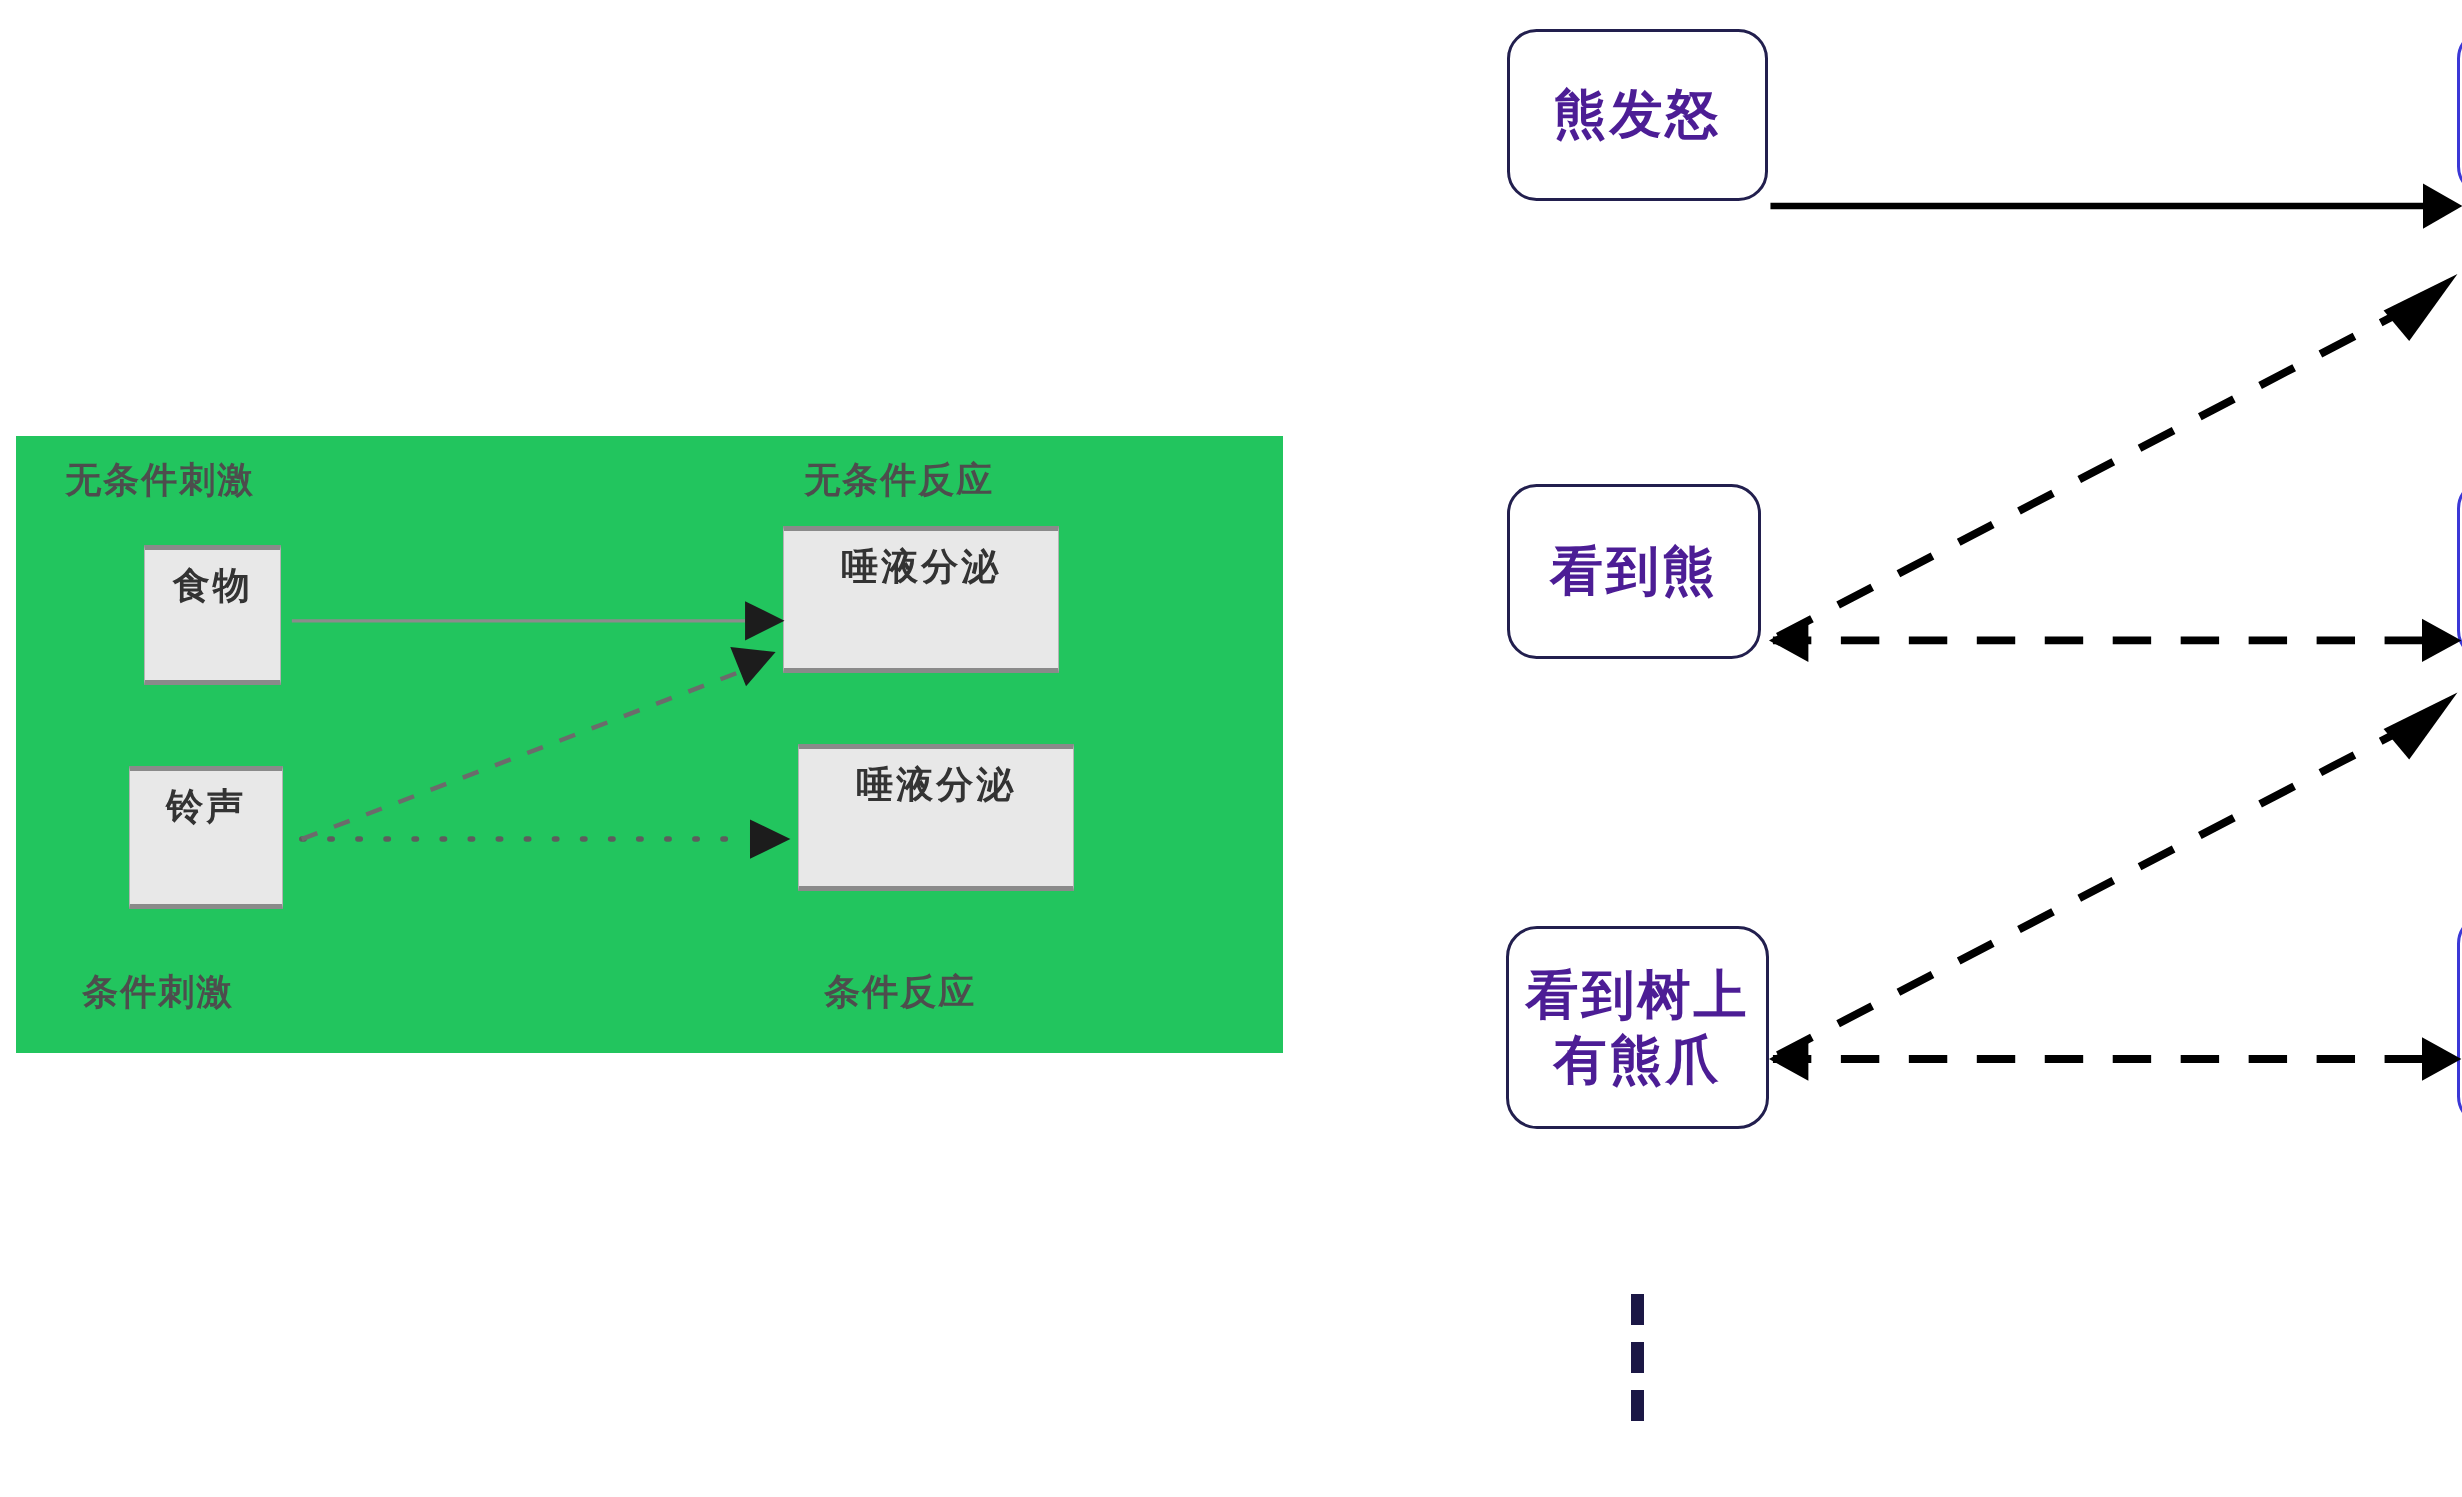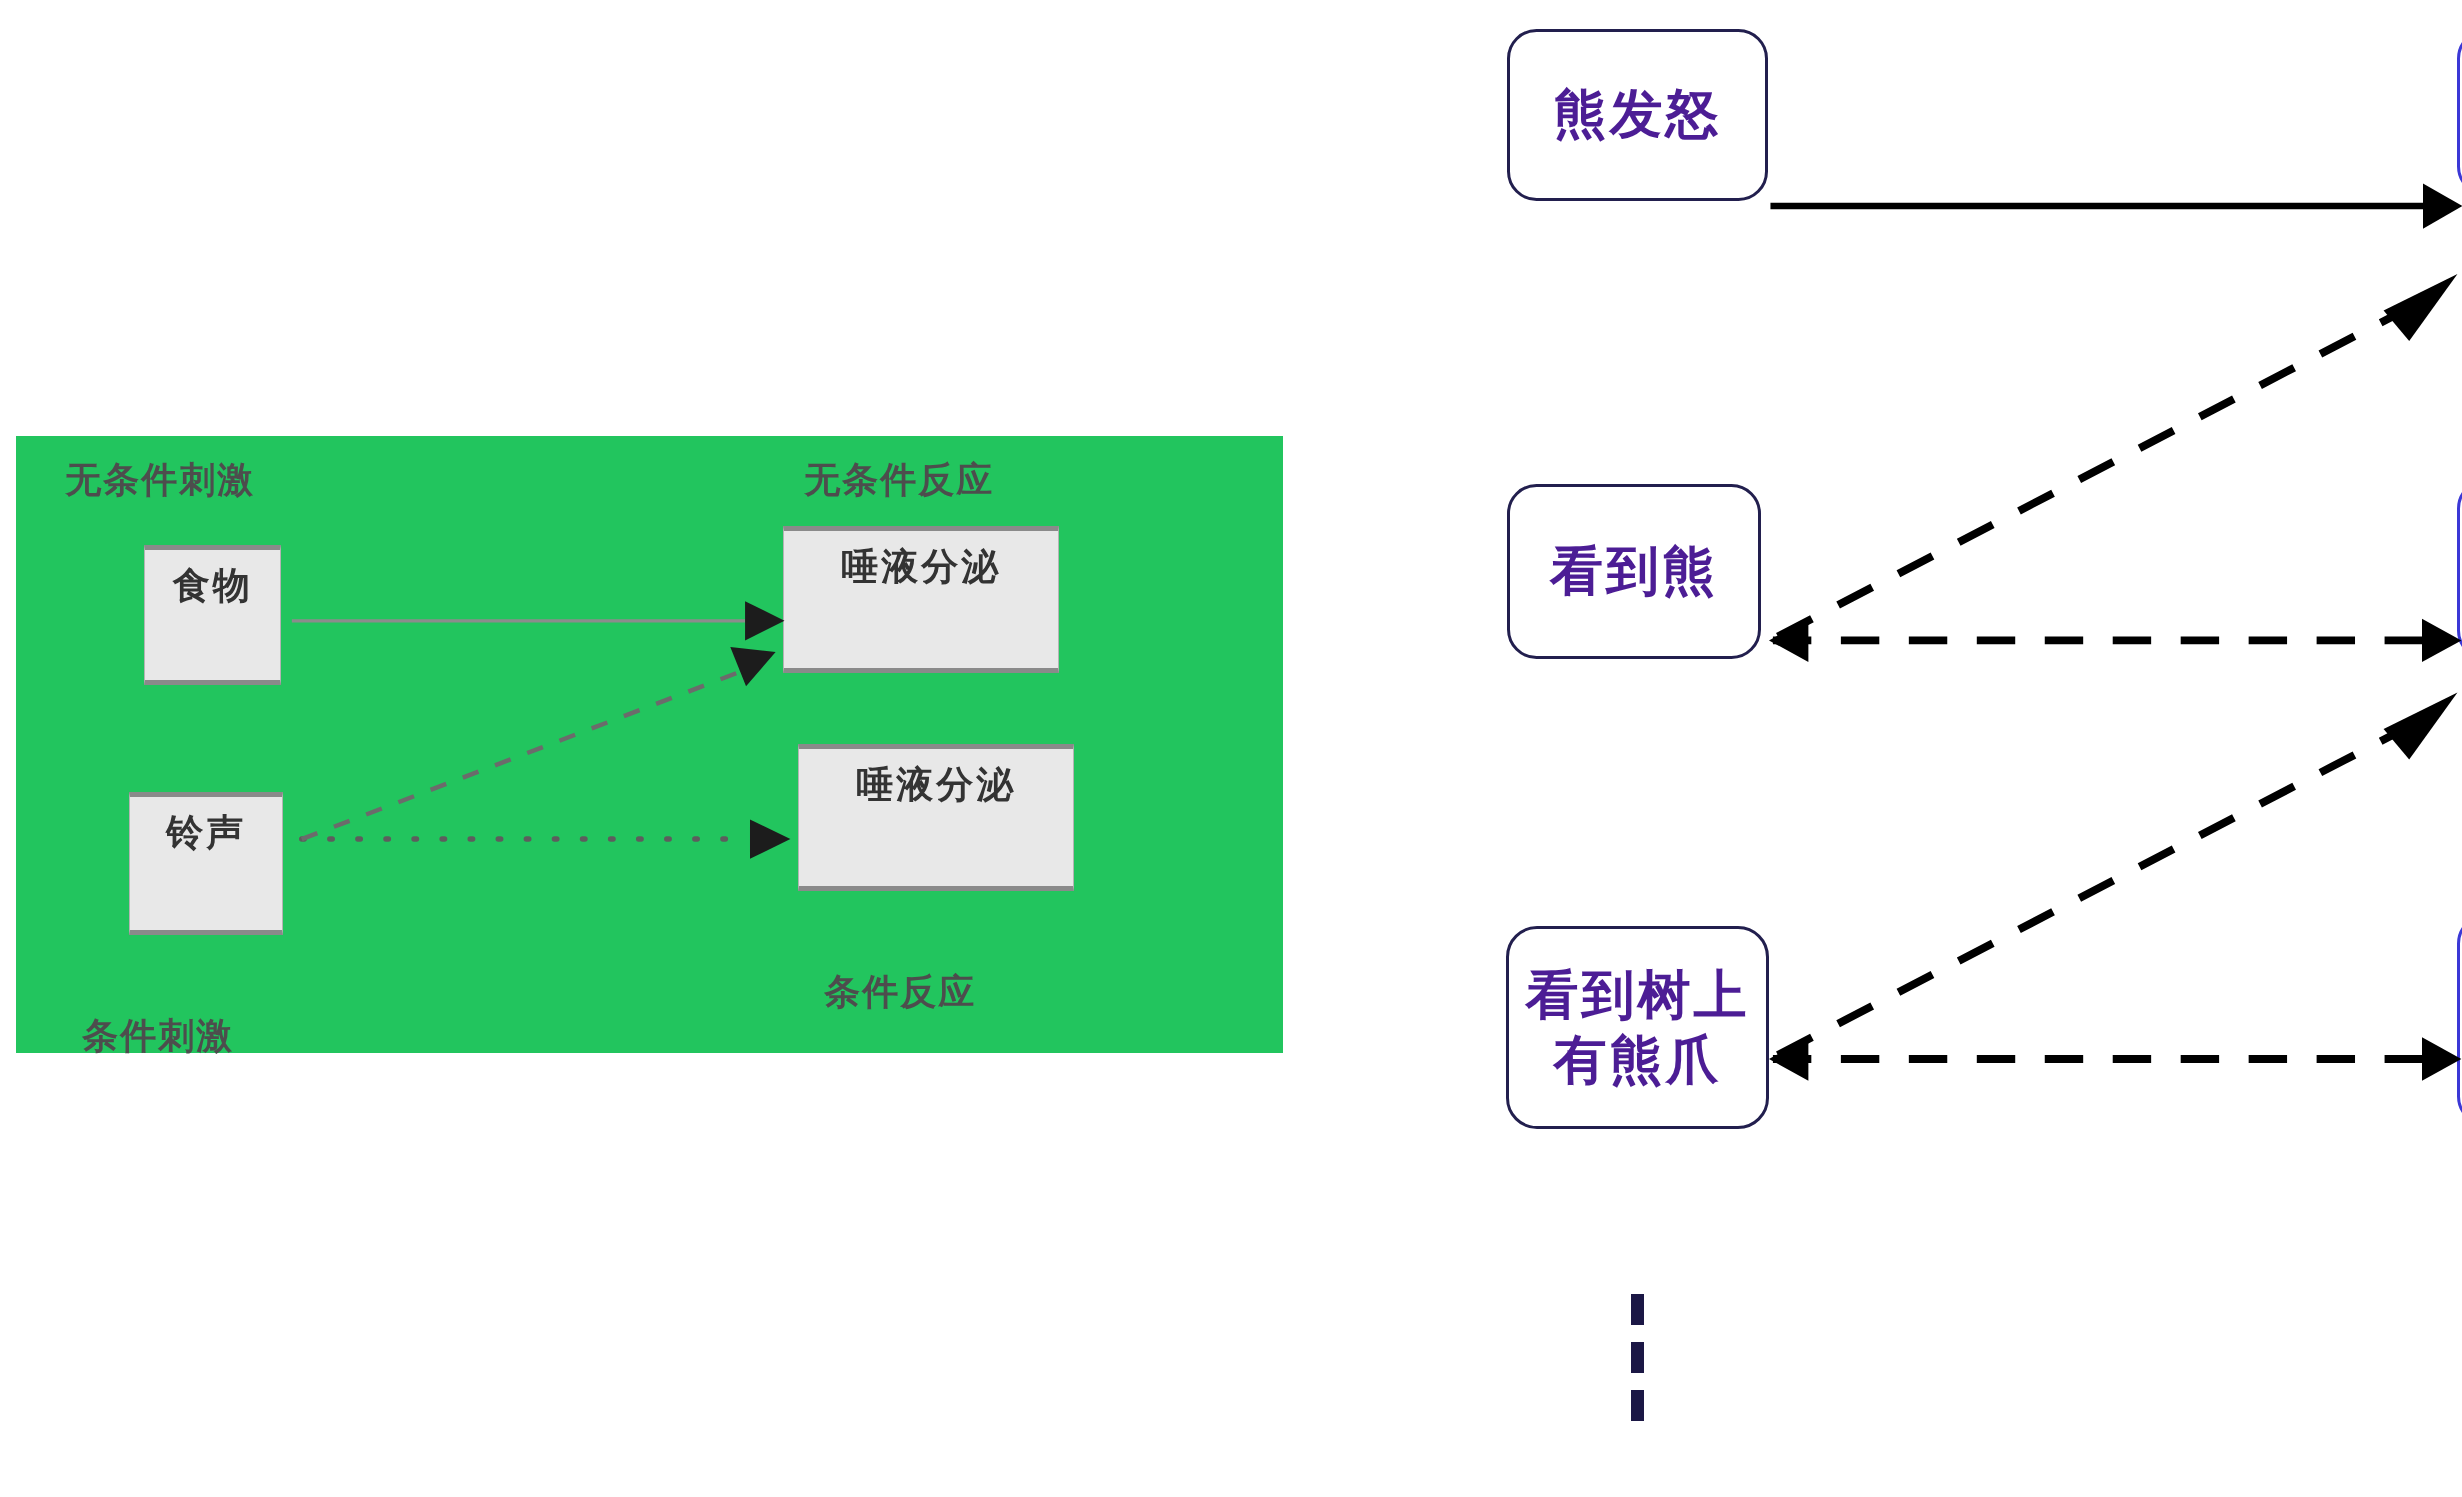--- a/index.html
+++ b/index.html
@@ -86,29 +86,29 @@
 <body>
 
 <div id="root">
 
   <div id="cc-panel">
 
     <div class="cc-heading" style="left:49px; top:19.7px;">无条件刺激</div>
 
     <div class="cc-heading" style="left:788px; top:19.7px;">无条件反应</div>
 
-    <div class="cc-heading" style="left:66px; top:532px;margin-top:44px;">条件刺激</div>
+    <div class="cc-heading" style="left:66px; top:532px;">条件刺激</div>
 
     <div class="cc-heading" style="left:808px; top:532px;">条件反应</div>
 
     <div class="cc-box" style="left:128px; top:109px; width:137px; height:140px;">
       <span class="cc-box-label">食物</span>
     </div>
 
-    <div class="cc-box" style="left:113px; top:330px; width:154px; height:143px;margin-top:26px;">
+    <div class="cc-box" style="left:113px; top:330px; width:154px; height:143px;">
       <span class="cc-box-label">铃声</span>
     </div>
 
     <div class="cc-box" style="left:767px; top:90px; width:276px; height:147px;">
       <span class="cc-box-label">唾液分泌</span>
     </div>
 
     <div class="cc-box" style="left:782px; top:308px; width:276px; height:147px;">
       <span class="cc-box-label">唾液分泌</span>
     </div>

